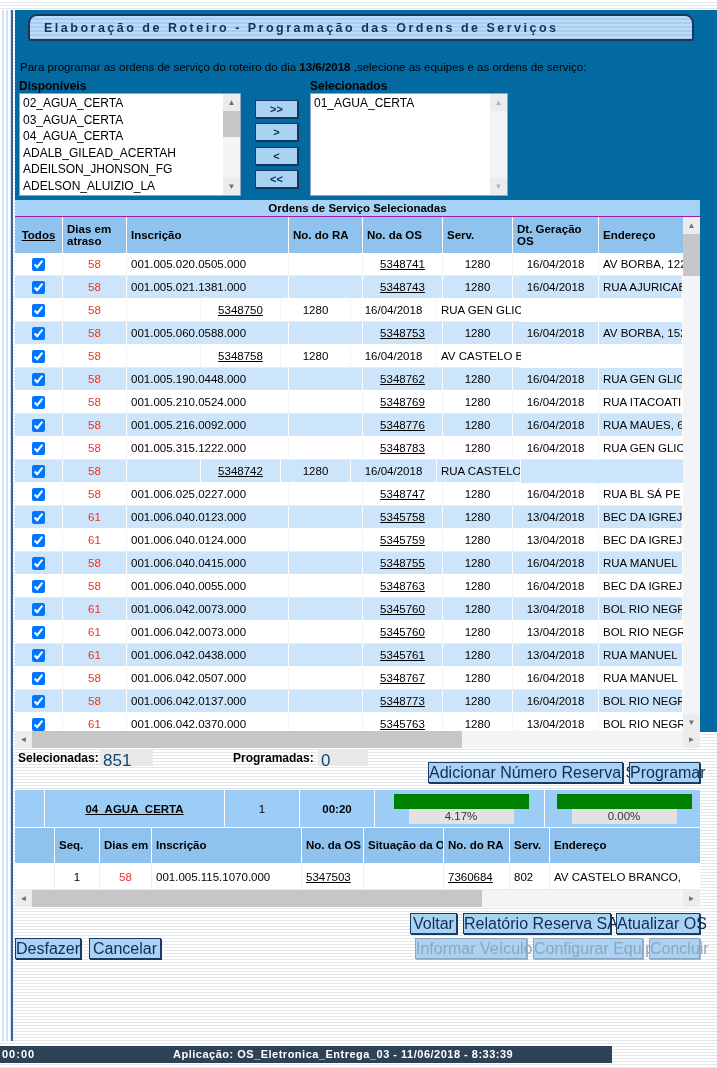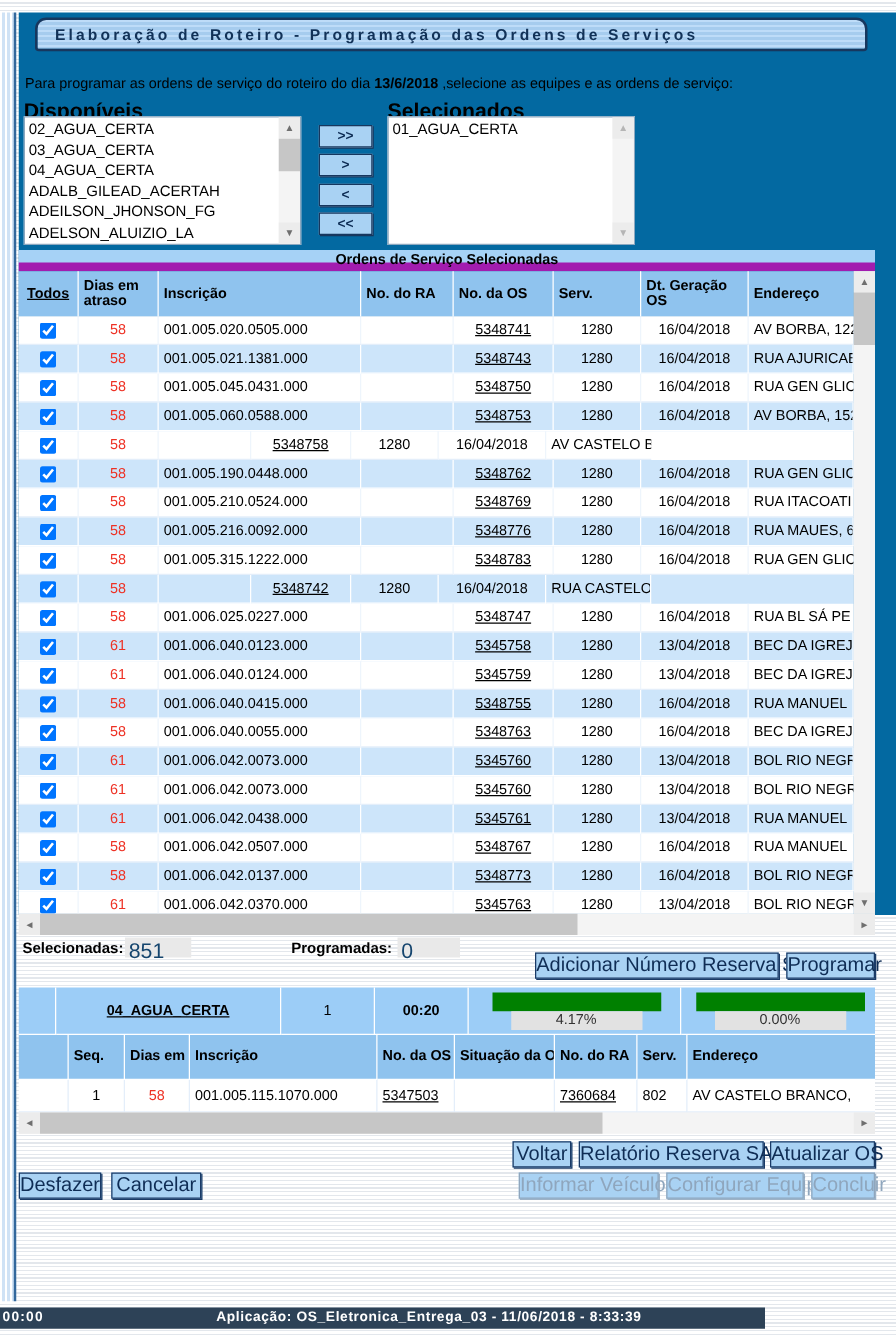--- a/index.html
+++ b/index.html
@@ -24,21 +24,21 @@
   
   .title-box {
     position:absolute; left:13px; top:4px; width:666px; height:27px;
     border:2px solid #17375e; border-radius:9px 9px 3px 3px;
     background:repeating-linear-gradient(180deg,#bedcf8 0 2px,#a6ccee 2px 4px);
     display:flex; align-items:center; padding-left:14px;
     font-weight:bold; font-size:12.5px; letter-spacing:2.5px; color:#123258;
   }
   .intro { position:absolute; left:5px; top:51px; white-space:nowrap; }
   .intro b { font-weight:bold; }
-  .lb-label { position:absolute; top:69px; font-weight:bold; font-size:17px; }
+  .lb-label { position:absolute; top:69px; font-weight:bold; font-size:12px; }
   
   .listbox {
     position:absolute; top:83px; height:103px; background:#fff;
     border:1px solid #8ca8c0; display:flex;
   }
   .lb-items { flex:1; overflow:hidden; padding-top:1px; }
   .lb-item { font-size:12px; line-height:16.5px; padding-left:3px; white-space:nowrap; }
   
   .vsb { width:17px; background:#f4f4f4; display:flex; flex-direction:column; position:relative; }
   .hsb { height:17px; background:#f4f4f4; display:flex; position:relative; }
@@ -59,21 +59,21 @@
   .btn {
     height:21px; background:#a9d2f3; border:1px solid #1a3a66; box-shadow:1px 1px 0 #1a3a66;
     color:#0f2d55; font-size:16px; text-align:center; line-height:19px; cursor:pointer;
     position:absolute; white-space:nowrap;
   }
   .btn.disabled { color:#8fa6bd; border-color:#8fa6bd; box-shadow:1px 1px 0 #9db2c6; cursor:default; }
   
   .orders { position:absolute; left:0; top:190px; width:685px; height:548px; }
   .caption {
     height:17px; background:#a6d2f6; text-align:center; font-weight:bold; font-size:11.5px;
-    line-height:17px; border-bottom:7px solid #a21caf;
+    line-height:17px; border-bottom:1px solid #a21caf;
   }
   .hdr-row { display:flex; height:36px; width:668px; background:#8fc3ee; }
   .hdr-cell {
     border-right:1px solid #fff; display:flex; align-items:center; padding:1px 4px;
     font-weight:bold; font-size:11.5px; line-height:12.5px;
   }
   .hdr-cell.ctr { justify-content:center; }
   .o-body { width:668px; height:478px; overflow:hidden; background:#cde5fa; }
   .o-row { display:flex; height:23px; background:#fff; }
   .o-row.alt { background:#cde5fa; }
@@ -215,21 +215,20 @@
             </div>
     <div class="oc c-serv">1280</div>
     <div class="oc c-dt">16/04/2018</div>
     <div class="oc c-end">RUA AJURICABA</div>
   </div>
           <div class="o-row">
     <div class="oc c-check">
               <input type="checkbox" class="cb" checked="" style="">
             </div>
     <div class="oc c-dias late">58</div>
-    <div class="oc c-insc">001.005.045.0431.000</div>
     <div class="oc c-ra"></div>
     <div class="oc c-os">
               <span class="lnk">5348750</span>
             </div>
     <div class="oc c-serv">1280</div>
     <div class="oc c-dt">16/04/2018</div>
     <div class="oc c-end">RUA GEN GLICÉ</div>
   </div>
           <div class="o-row alt">
     <div class="oc c-check">

